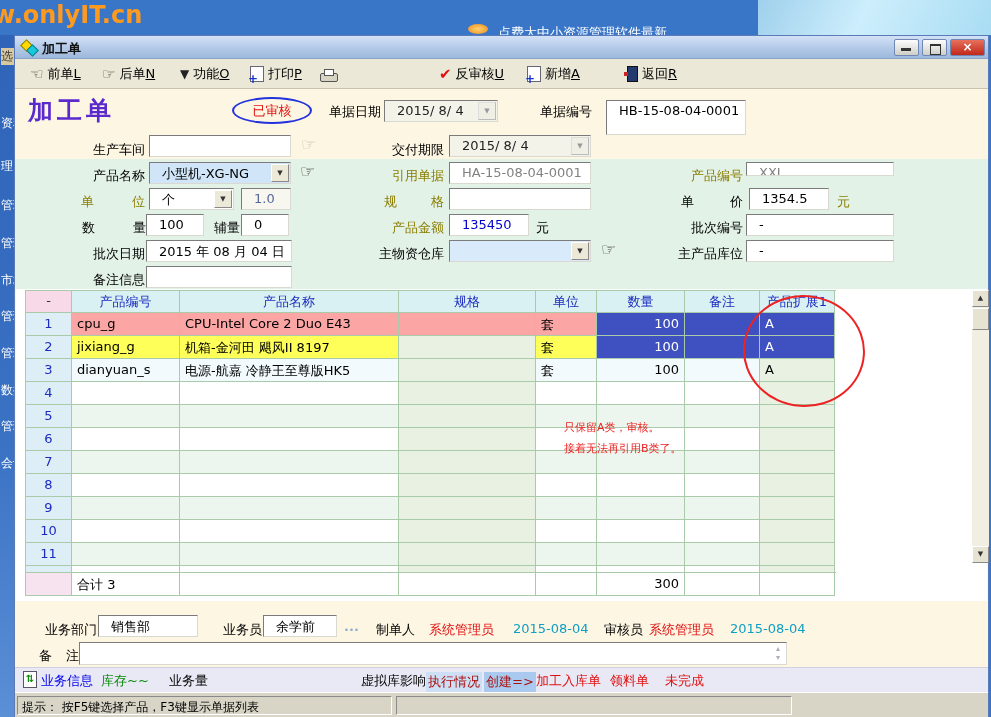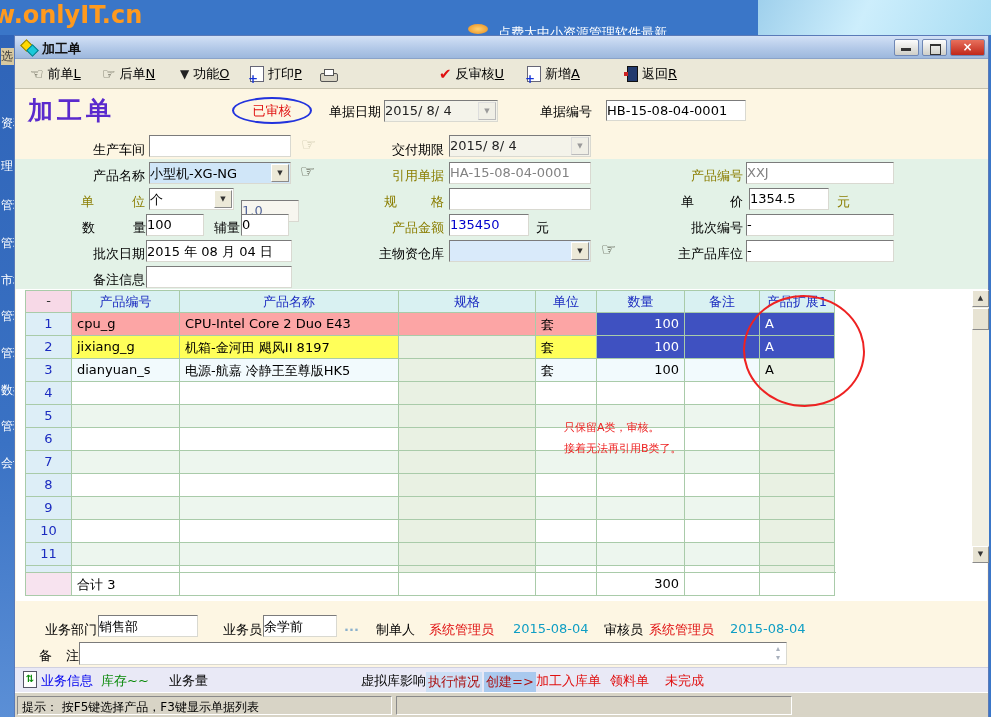--- a/index.html
+++ b/index.html
@@ -44,21 +44,21 @@
   .funcarrow{color:#222;font-size:12px}
   
   .form-title{left:13px;top:58px;font-size:25px;font-weight:bold;color:#5a2acd;letter-spacing:4px}
   .stamp{left:217px;top:61px;width:80px;height:27px;border:2px solid #2233dd;border-radius:50%;
      display:flex;align-items:center;justify-content:center;color:#e01010;font-size:13px;box-sizing:border-box}
   .mintband{left:0;top:123px;width:973px;height:130px;background:#e3f2e7}
   .lab{position:absolute;text-align:right;white-space:nowrap;font-size:13px}
   .lab.olive{color:#8a7d00}
   .jlab{text-align-last:justify}
   .inp{position:absolute;background:#fff;border:1px solid;border-color:#7b7b7b #d9d9d1 #d9d9d1 #7b7b7b;
-     font-size:13px;padding:2px 0;box-sizing:border-box;white-space:nowrap;overflow:hidden}
+     font-size:13px;padding:2px 12px;box-sizing:border-box;white-space:nowrap;overflow:hidden}
   .inp.dis{background:#f4f3ea;color:#222}
   .inp.gray{color:#828282}
   .inp.bluev{color:#0000cc}
   .inp.fac{background:#f7f6ef;color:#55679a}
   .combo-arrow{position:absolute;right:1px;top:1px;bottom:1px;width:16px;background:#ece9d8;
      border:1px solid;border-color:#fff #8a8a8a #8a8a8a #fff;display:flex;align-items:center;justify-content:center;
      font-size:7px;color:#333}
   .combo-arrow.dis{background:#f0efe6;color:#9a9a9a;border-color:#ddd #bbb #bbb #ddd}
   .pointer{position:absolute;font-size:17px;color:#3a3a2a;line-height:17px}
   .pointer.dis{color:#c9c4a8}
@@ -184,48 +184,48 @@
   <div class="abs stamp">
       <span>已审核</span>
     </div>
 
   <div class="lab" style="left:306px;top:67px;width:60px">单据日期</div>
   <div class="inp dis" style="left:369px;top:64px;width:114px;height:22px">
     <span>2015/ 8/ 4</span>
     <span class="combo-arrow dis">▼</span>
   </div>
   <div class="lab" style="left:519px;top:67px;width:58px">单据编号</div>
-  <div class="inp" style="left:591px;top:64px;width:140px;height:21px">HB-15-08-04-0001</div>
+  <div class="inp" style="left:591px;top:64px;width:140px;height:35px">HB-15-08-04-0001</div>
 
   <div class="lab" style="left:60px;top:105px;width:70px">生产车间</div>
   <div class="inp" style="left:134px;top:99px;width:142px;height:22px"></div>
   <div class="pointer dis" style="left:286px;top:100px">☞</div>
   <div class="lab" style="left:369px;top:105px;width:60px">交付期限</div>
   <div class="inp dis" style="left:434px;top:99px;width:142px;height:22px">
     <span>2015/ 8/ 4</span>
     <span class="combo-arrow dis">▼</span>
   </div>
 
   <div class="lab" style="left:66px;top:131px;width:64px">产品名称</div>
   <div class="inp" style="left:134px;top:126px;width:142px;height:22px;background:#d0e6f8">
     <span>小型机-XG-NG</span>
     <span class="combo-arrow">▼</span>
   </div>
   <div class="pointer" style="left:285px;top:127px">☞</div>
   <div class="lab olive" style="left:369px;top:131px;width:60px">引用单据</div>
   <div class="inp gray" style="left:434px;top:126px;width:142px;height:22px">HA-15-08-04-0001</div>
   <div class="lab olive" style="left:666px;top:131px;width:62px">产品编号</div>
-  <div class="inp gray" style="left:731px;top:126px;width:148px;height:22px">XXJ</div>
+  <div class="inp gray" style="left:731px;top:126px;width:148px;height:14px">XXJ</div>
 
   <div class="lab olive jlab" style="left:66px;top:157px;width:64px">单 位</div>
   <div class="inp" style="left:134px;top:152px;width:85px;height:22px">
     <span>个</span>
     <span class="combo-arrow">▼</span>
   </div>
-  <div class="inp fac" style="left:226px;top:164px;width:58px;height:22px">1.0</div>
+  <div class="inp fac" style="left:226px;top:152px;width:50px;height:22px">1.0</div>
   <div class="lab olive jlab" style="left:369px;top:157px;width:60px">规 格</div>
   <div class="inp" style="left:434px;top:152px;width:142px;height:22px"></div>
   <div class="lab jlab" style="left:666px;top:157px;width:62px">单 价</div>
   <div class="inp" style="left:734px;top:152px;width:80px;height:22px">1354.5</div>
   <div class="lab olive" style="left:822px;top:157px;width:20px;text-align:left">元</div>
 
   <div class="lab jlab" style="left:67px;top:183px;width:64px">数 量</div>
   <div class="inp" style="left:131px;top:178px;width:58px;height:22px">100</div>
   <div class="lab" style="left:193px;top:183px;width:32px">辅量</div>
   <div class="inp" style="left:226px;top:178px;width:48px;height:22px">0</div>

